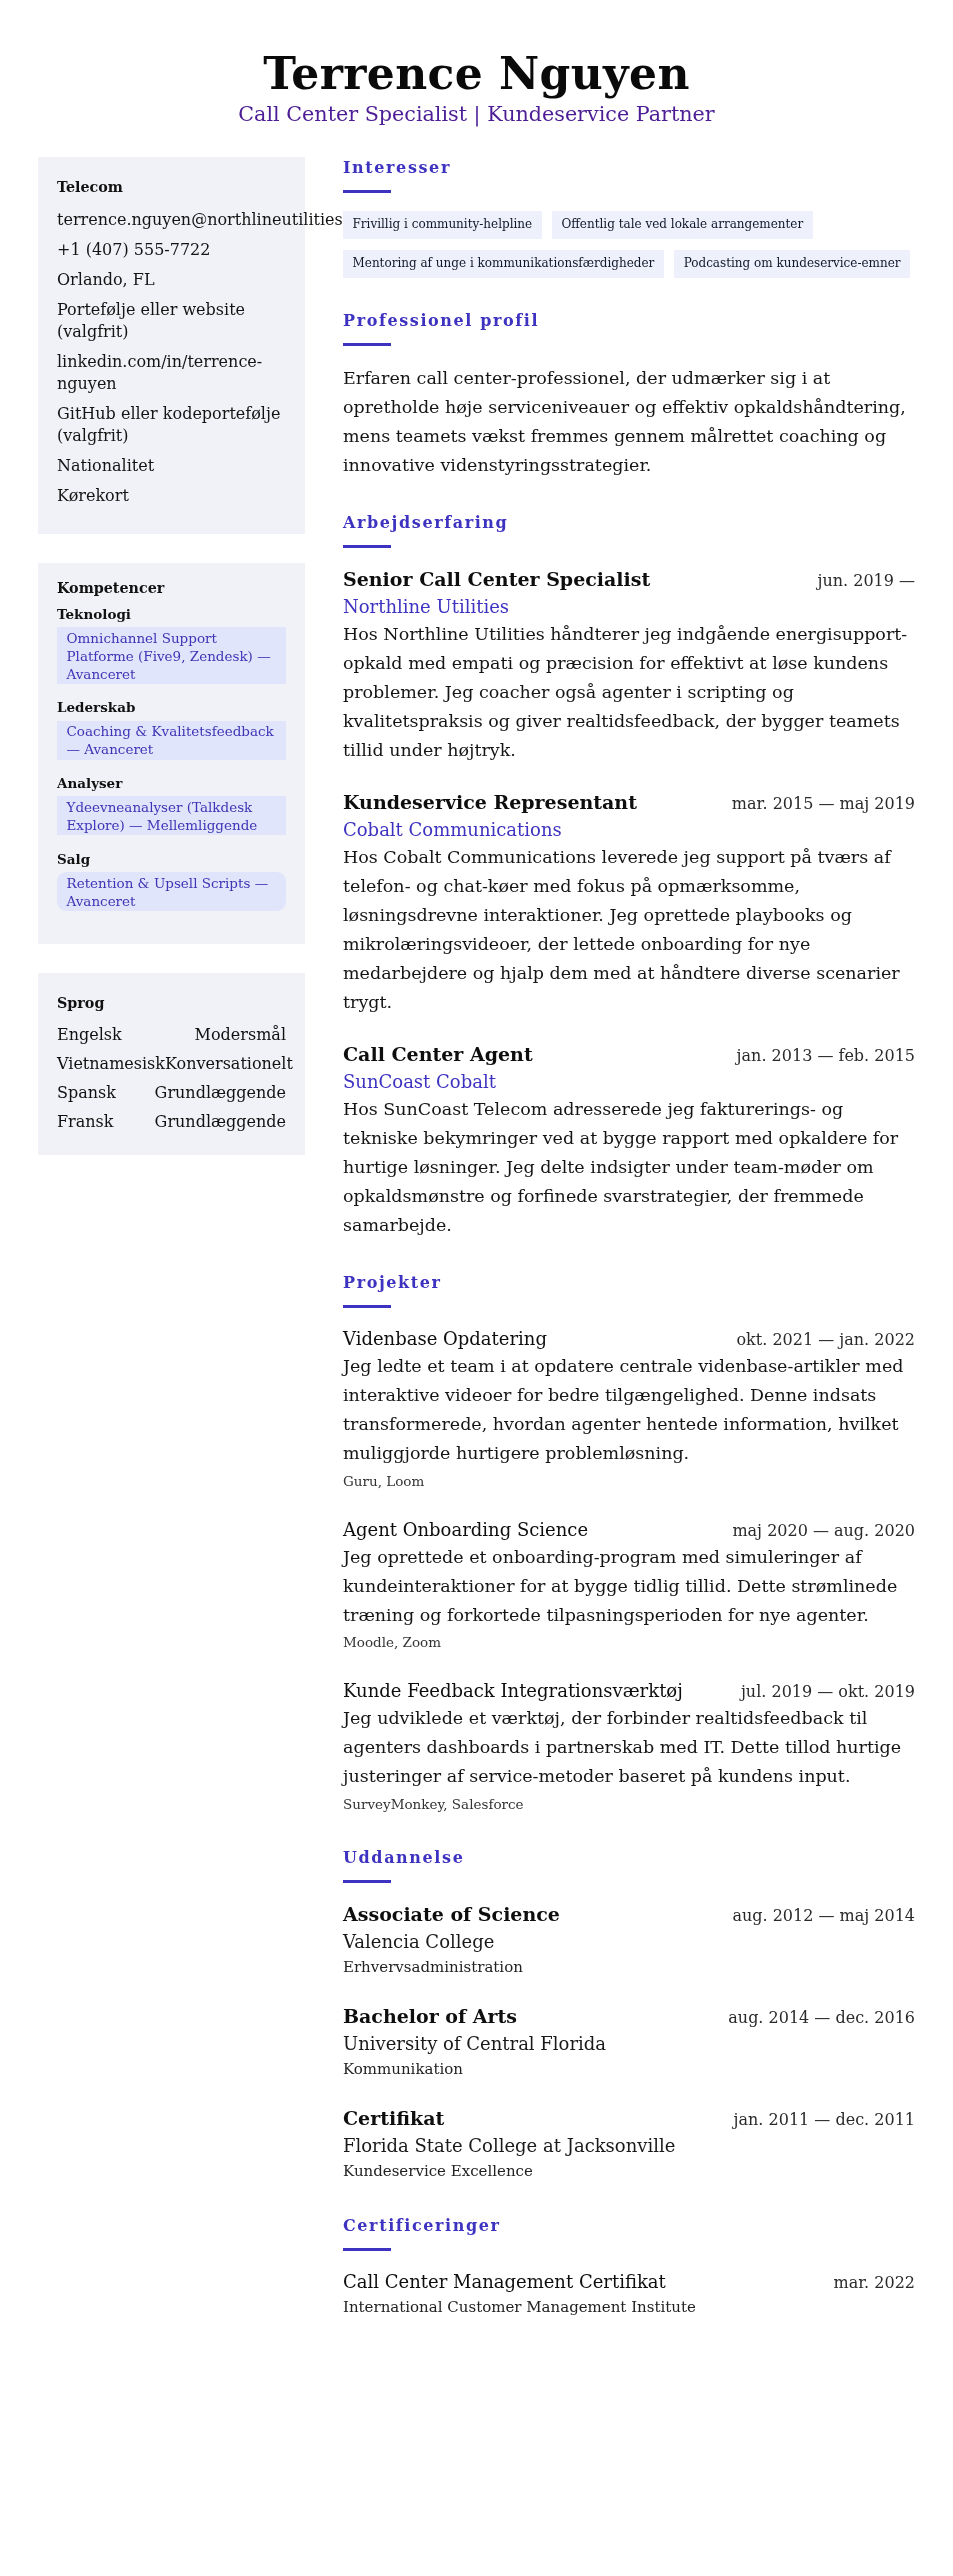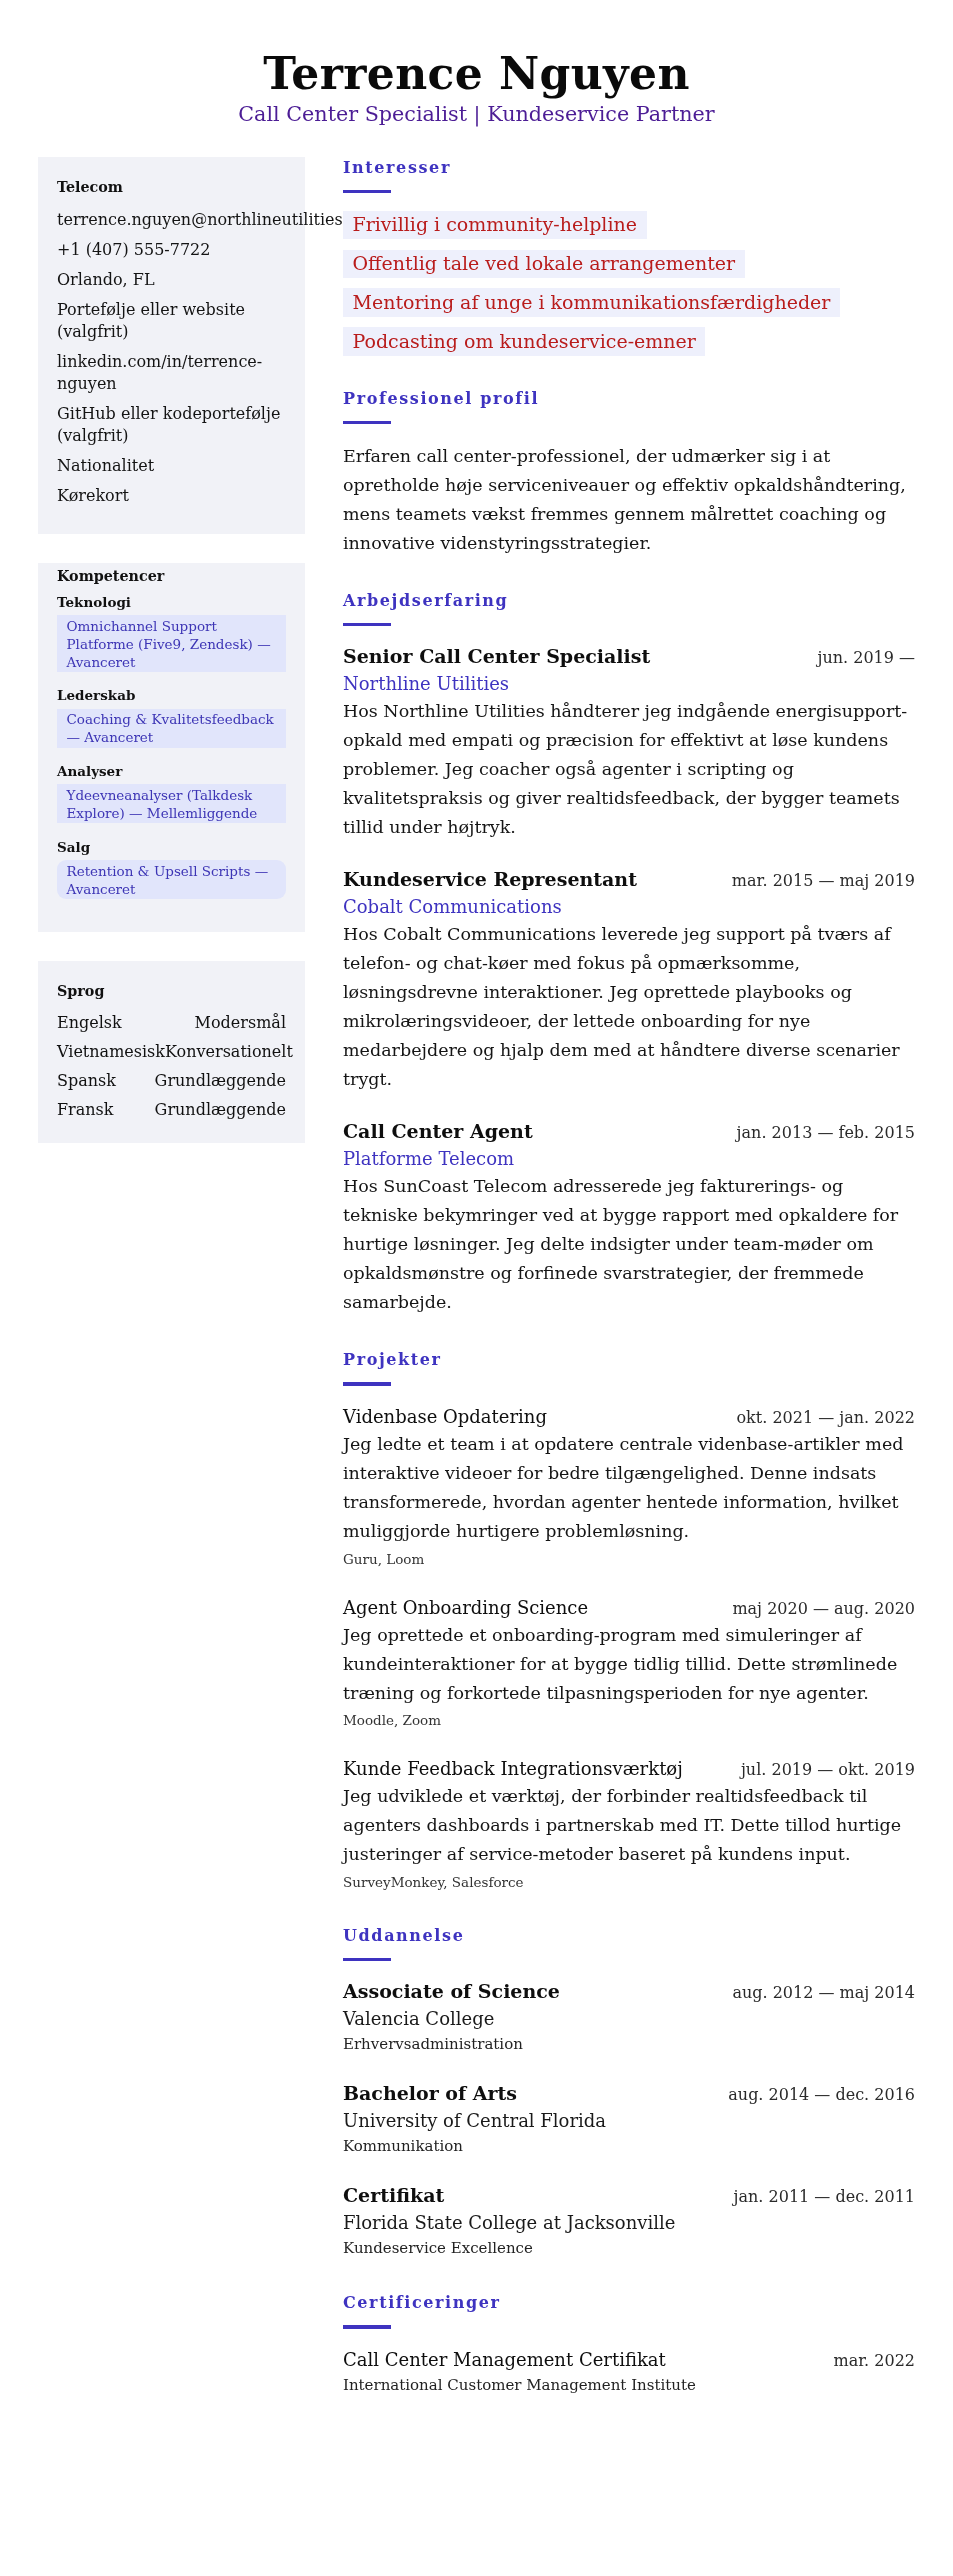--- a/index.html
+++ b/index.html
@@ -101,22 +101,22 @@
     .section-rule {
       width: 48px;
       height: 3.2px;
       background: #3e33c0;
       margin-top: 11px;
       margin-bottom: 17.5px;
     }
     .tags { display: flex; flex-wrap: wrap; gap: 10.3px 10.3px; }
     .tag {
       background: #eef0fc;
-      color: #b91c1c;
-      font-size: 19px;
+      color: #0f172a;
+      font-size: 12px;
       line-height: 19px;
       padding: 4.8px 9.5px;
     }
     .para {
       font-size: 17.5px;
       line-height: 29px;
       color: #151515;
     }
     .entry { margin-bottom: 24px; }
     .entry-head {
@@ -171,21 +171,21 @@
       <div class="contact-item nowrap">terrence.nguyen@northlineutilities.com</div>
       <div class="contact-item">+1 (407) 555-7722</div>
       <div class="contact-item">Orlando, FL</div>
       <div class="contact-item">Portefølje eller website (valgfrit)</div>
       <div class="contact-item">linkedin.com/in/terrence-nguyen</div>
       <div class="contact-item">GitHub eller kodeportefølje (valgfrit)</div>
       <div class="contact-item">Nationalitet</div>
       <div class="contact-item">Kørekort</div>
     </section>
 
-    <section class="side-box" style="padding-top:4px;">
+    <section class="side-box" style="padding-top:16px;">
       <div class="side-title" style="margin-bottom:6.4px;">Kompetencer</div>
       <div class="skill-cat" style="margin-top:0;">Teknologi</div>
       <div class="skill-chip">Omnichannel Support Platforme (Five9, Zendesk) — Avanceret</div>
       <div class="skill-cat">Lederskab</div>
       <div class="skill-chip">Coaching &amp; Kvalitetsfeedback — Avanceret</div>
       <div class="skill-cat">Analyser</div>
       <div class="skill-chip">Ydeevneanalyser (Talkdesk Explore) — Mellemliggende</div>
       <div class="skill-cat">Salg</div>
       <div class="skill-chip" style="border-radius:9px;">Retention &amp; Upsell Scripts — Avanceret</div>
     </section>
@@ -250,21 +250,21 @@
         </div>
         <div class="entry-org">Cobalt Communications</div>
         <p class="para">Hos Cobalt Communications leverede jeg support på tværs af telefon- og chat-køer med fokus på opmærksomme, løsningsdrevne interaktioner. Jeg oprettede playbooks og mikrolæringsvideoer, der lettede onboarding for nye medarbejdere og hjalp dem med at håndtere diverse scenarier trygt.</p>
       </div>
 
       <div class="entry">
         <div class="entry-head">
           <span class="entry-title">Call Center Agent</span>
           <span class="entry-date">jan. 2013 — feb. 2015</span>
         </div>
-        <div class="entry-org">Platforme Telecom</div>
+        <div class="entry-org">SunCoast Cobalt</div>
         <p class="para">Hos SunCoast Telecom adresserede jeg fakturerings- og tekniske bekymringer ved at bygge rapport med opkaldere for hurtige løsninger. Jeg delte indsigter under team-møder om opkaldsmønstre og forfinede svarstrategier, der fremmede samarbejde.</p>
       </div>
     </section>
 
     <section class="section">
       <h2 class="section-title">Projekter</h2>
       <div class="section-rule"></div>
 
       <div class="entry">
         <div class="entry-head">

